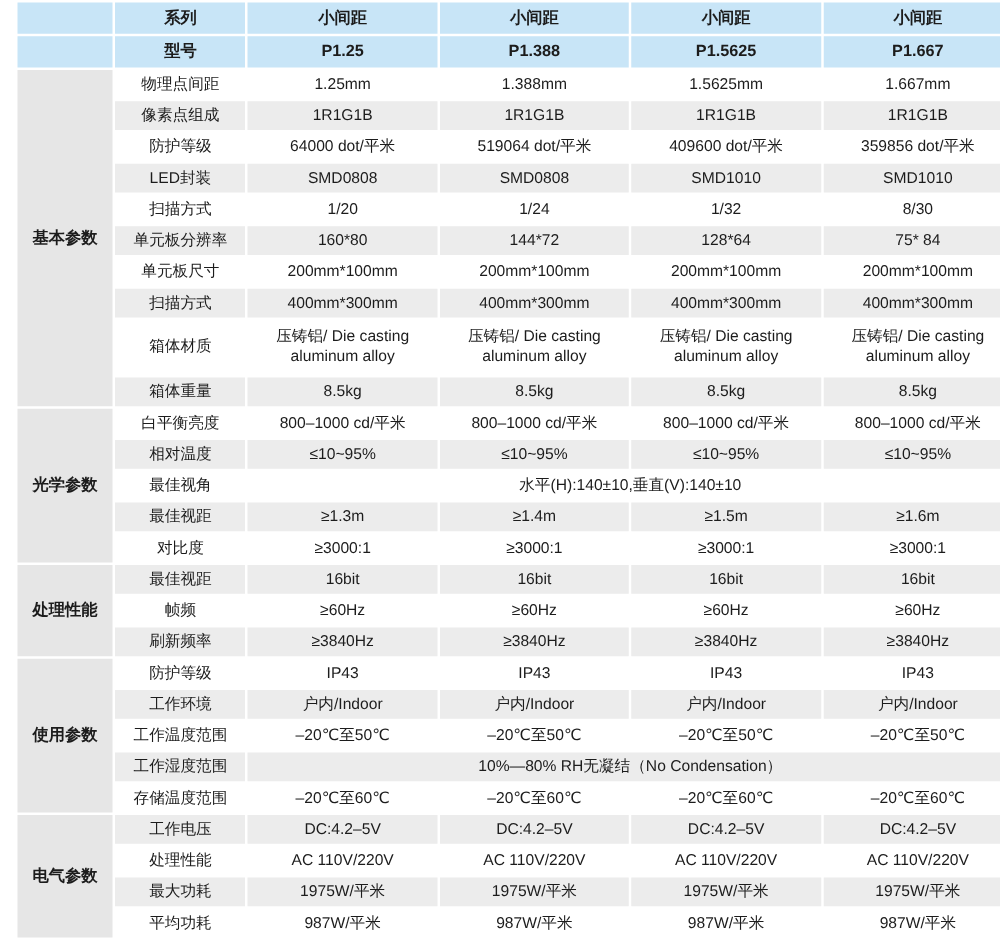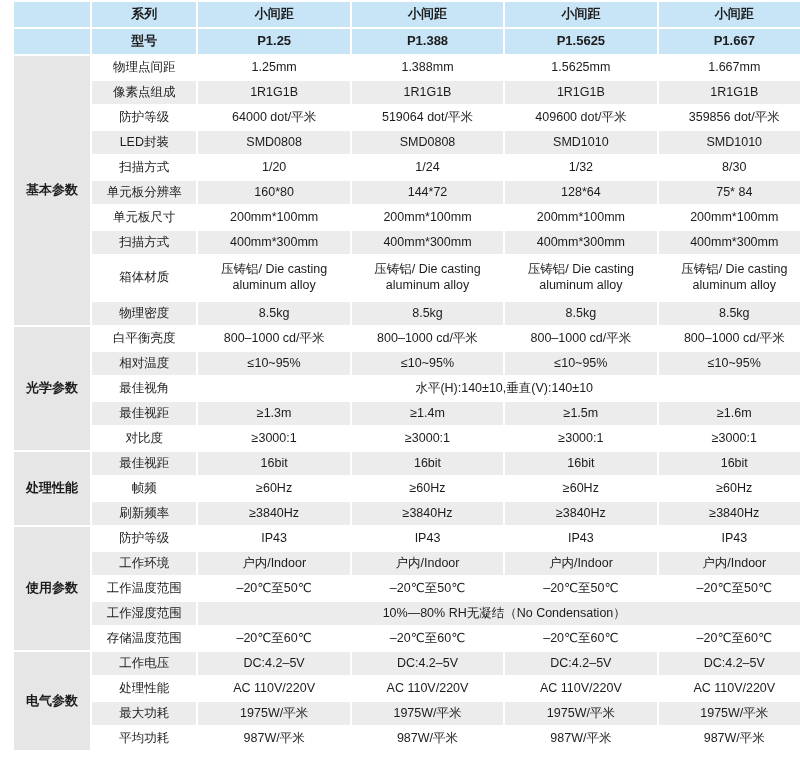--- a/index.html
+++ b/index.html
@@ -131,21 +131,21 @@
         <td class="val">400mm*300mm</td>
       </tr>
       <tr class="plain tall">
         <td class="lab">箱体材质</td>
         <td class="val">压铸铝/ Die casting aluminum alloy</td>
         <td class="val">压铸铝/ Die casting aluminum alloy</td>
         <td class="val">压铸铝/ Die casting aluminum alloy</td>
         <td class="val">压铸铝/ Die casting aluminum alloy</td>
       </tr>
       <tr class="alt">
-        <td class="lab">物理密度</td>
+        <td class="lab">箱体重量</td>
         <td class="val">8.5kg</td>
         <td class="val">8.5kg</td>
         <td class="val">8.5kg</td>
         <td class="val">8.5kg</td>
       </tr>
       <tr class="plain">
         <td rowspan="5" class="cat">光学参数</td>
         <td class="lab">白平衡亮度</td>
         <td class="val">800–1000 cd/平米</td>
         <td class="val">800–1000 cd/平米</td>

